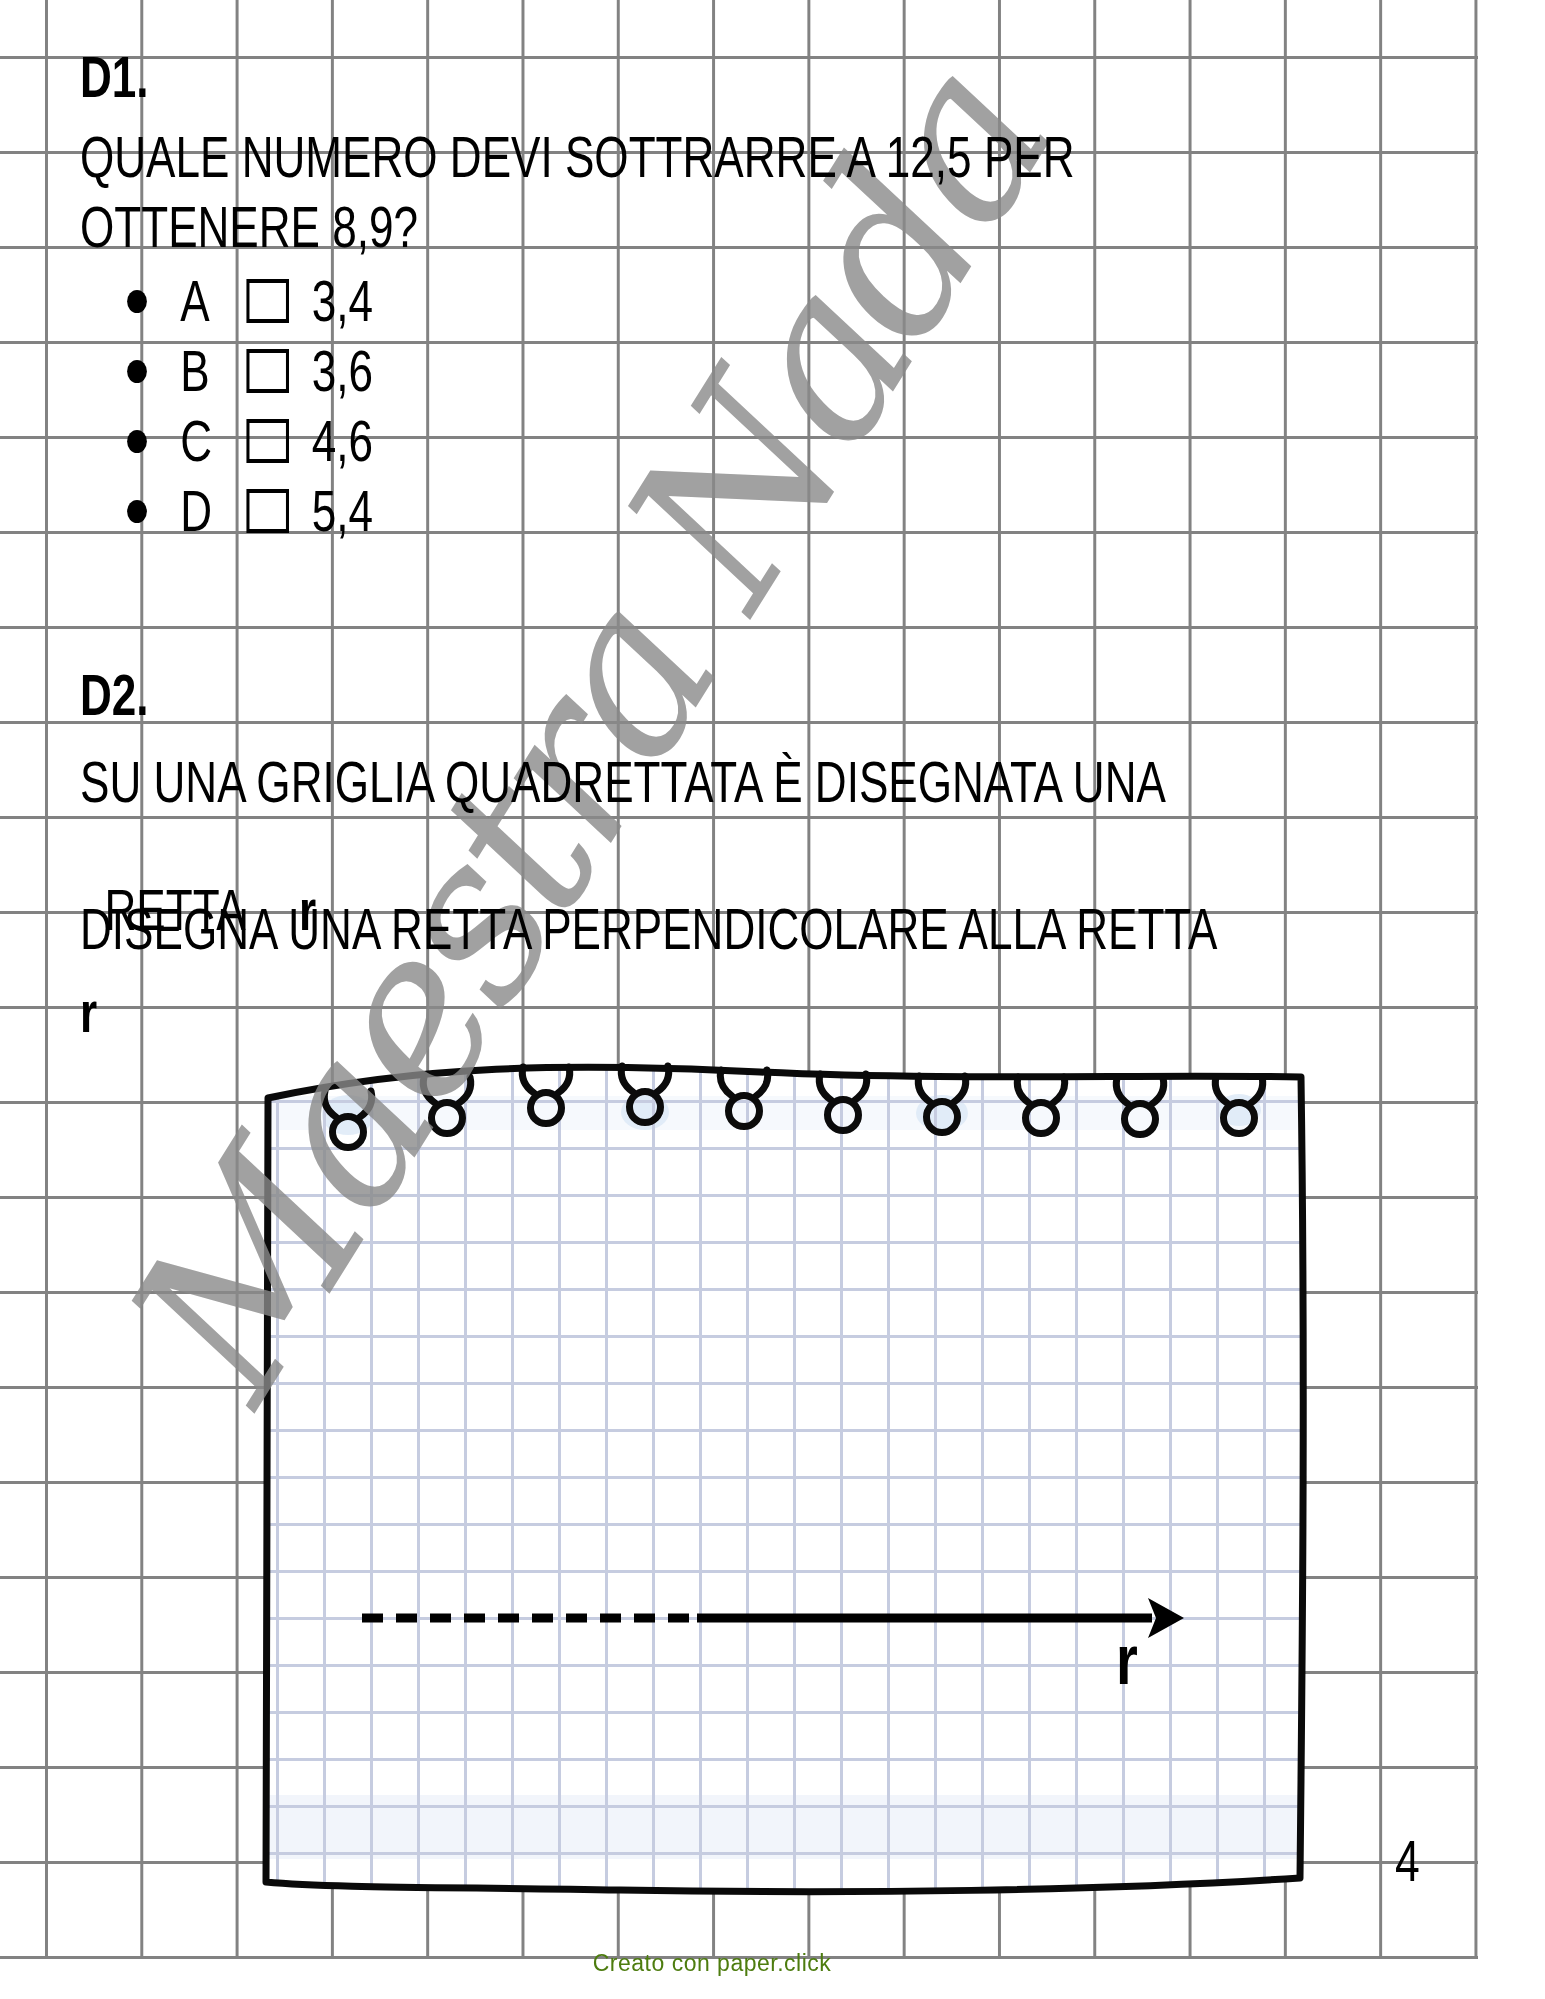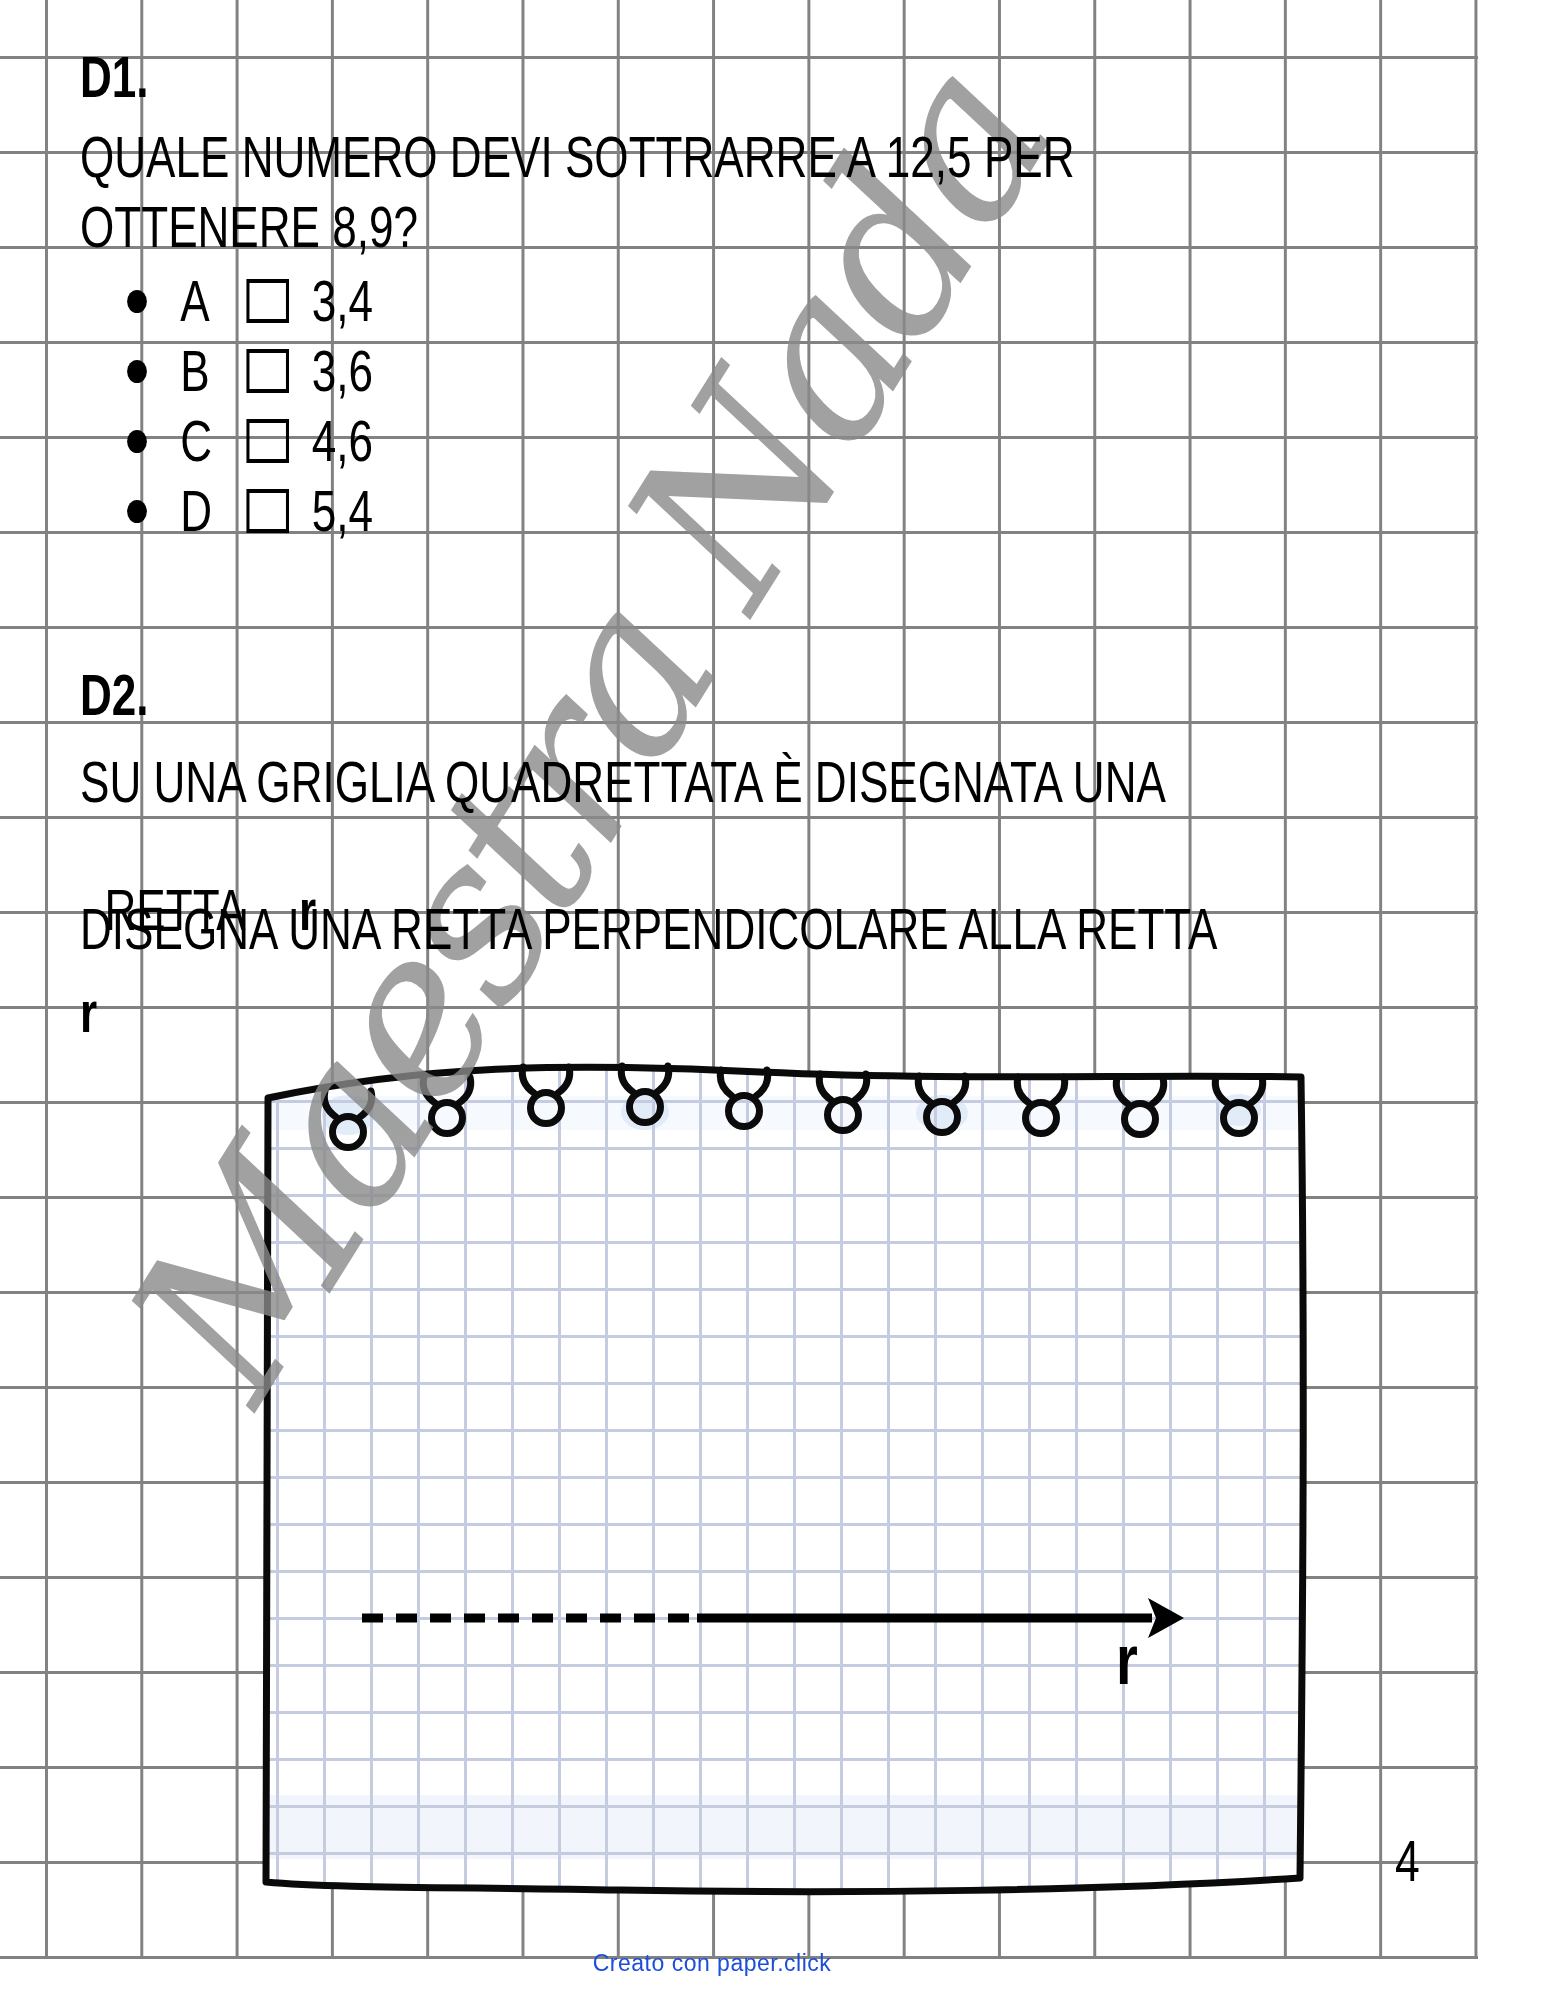--- a/index.html
+++ b/index.html
@@ -60,21 +60,21 @@
   
   .page-num{
     position:absolute;left:1395px;top:1833px;
     font-size:57px;line-height:1;
     transform:scaleX(0.78);transform-origin:0 0;
     z-index:5;
   }
   .footer{
     position:absolute;left:712px;top:1950px;
     transform:translateX(-50%);
-    font-size:23px;letter-spacing:.5px;color:#1d4ed8;
+    font-size:23px;letter-spacing:.5px;color:#4d7c0f;
     white-space:nowrap;z-index:5;
   }
 </style>
 </head>
 <body>
 
 <div class="grid-bg"></div>
 
 <div class="tline bold" style="top:48px">D1.</div>
 <div class="tline" style="top:128px">QUALE NUMERO DEVI SOTTRARRE A 12,5 PER</div>

